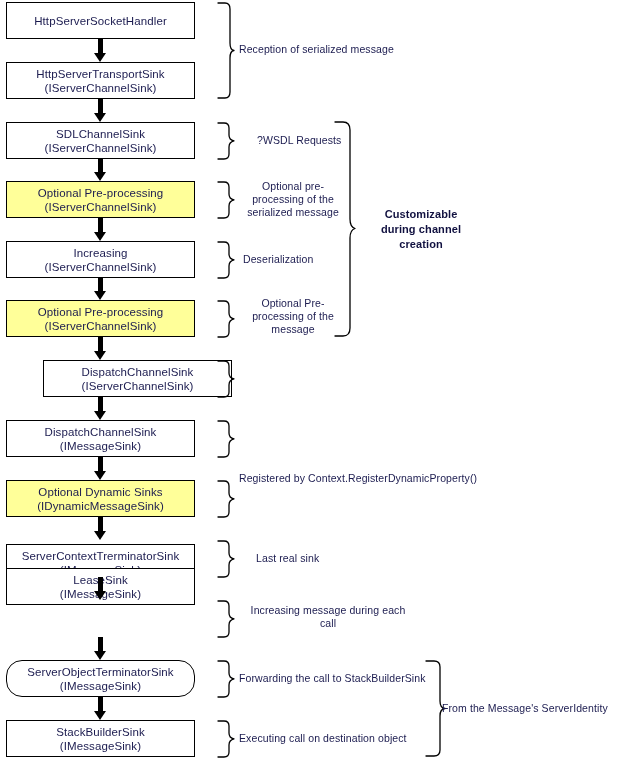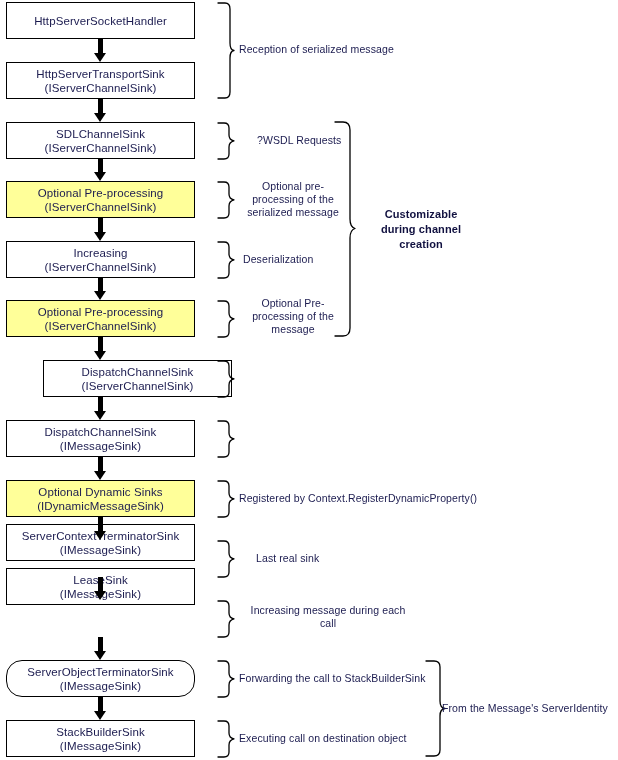--- a/index.html
+++ b/index.html
@@ -143,21 +143,21 @@
     <span class="n-iface">(IServerChannelSink)</span>
   </div>
   <div class="node" style="top:420px;height:37px;">
     <span class="n-title">DispatchChannelSink</span>
     <span class="n-iface">(IMessageSink)</span>
   </div>
   <div class="node highlight" style="top:480px;height:37px;">
     <span class="n-title">Optional Dynamic Sinks</span>
     <span class="n-iface">(IDynamicMessageSink)</span>
   </div>
-  <div class="node" style="top:524px;height:37px;">
+  <div class="node" style="top:544px;height:37px;">
     <span class="n-title">ServerContextTrerminatorSink</span>
     <span class="n-iface">(IMessageSink)</span>
   </div>
   <div class="node" style="top:568px;height:37px;">
     <span class="n-title">LeaseSink</span>
     <span class="n-iface">(IMessageSink)</span>
   </div>
   <div class="node" style="top:660px;height:37px;border-radius:16px;">
     <span class="n-title">ServerObjectTerminatorSink</span>
     <span class="n-iface">(IMessageSink)</span>
@@ -265,21 +265,21 @@
     <svg width="18" height="38" viewBox="0 0 18 38">
       <path d="M2,1 H8 Q13,1 13,6 V13 Q13,18 18,18.8 Q13,20 13,25 V32 Q13,37 8,37 H2"></path>
     </svg>
   </div>
 
   <div class="brace" style="left:216px;top:480px;">
     <svg width="18" height="38" viewBox="0 0 18 38">
       <path d="M2,1 H8 Q13,1 13,6 V13 Q13,18 18,18.8 Q13,20 13,25 V32 Q13,37 8,37 H2"></path>
     </svg>
   </div>
-  <div class="note left" style="left:239px;top:492px;width:290px;">Registered by Context.RegisterDynamicProperty()</div>
+  <div class="note left" style="left:239px;top:472px;width:290px;">Registered by Context.RegisterDynamicProperty()</div>
 
   <div class="brace" style="left:216px;top:540px;">
     <svg width="18" height="38" viewBox="0 0 18 38">
       <path d="M2,1 H8 Q13,1 13,6 V13 Q13,18 18,18.8 Q13,20 13,25 V32 Q13,37 8,37 H2"></path>
     </svg>
   </div>
   <div class="note left" style="left:256px;top:552px;width:150px;">Last real sink</div>
 
   <div class="brace" style="left:216px;top:600px;">
     <svg width="18" height="38" viewBox="0 0 18 38">

